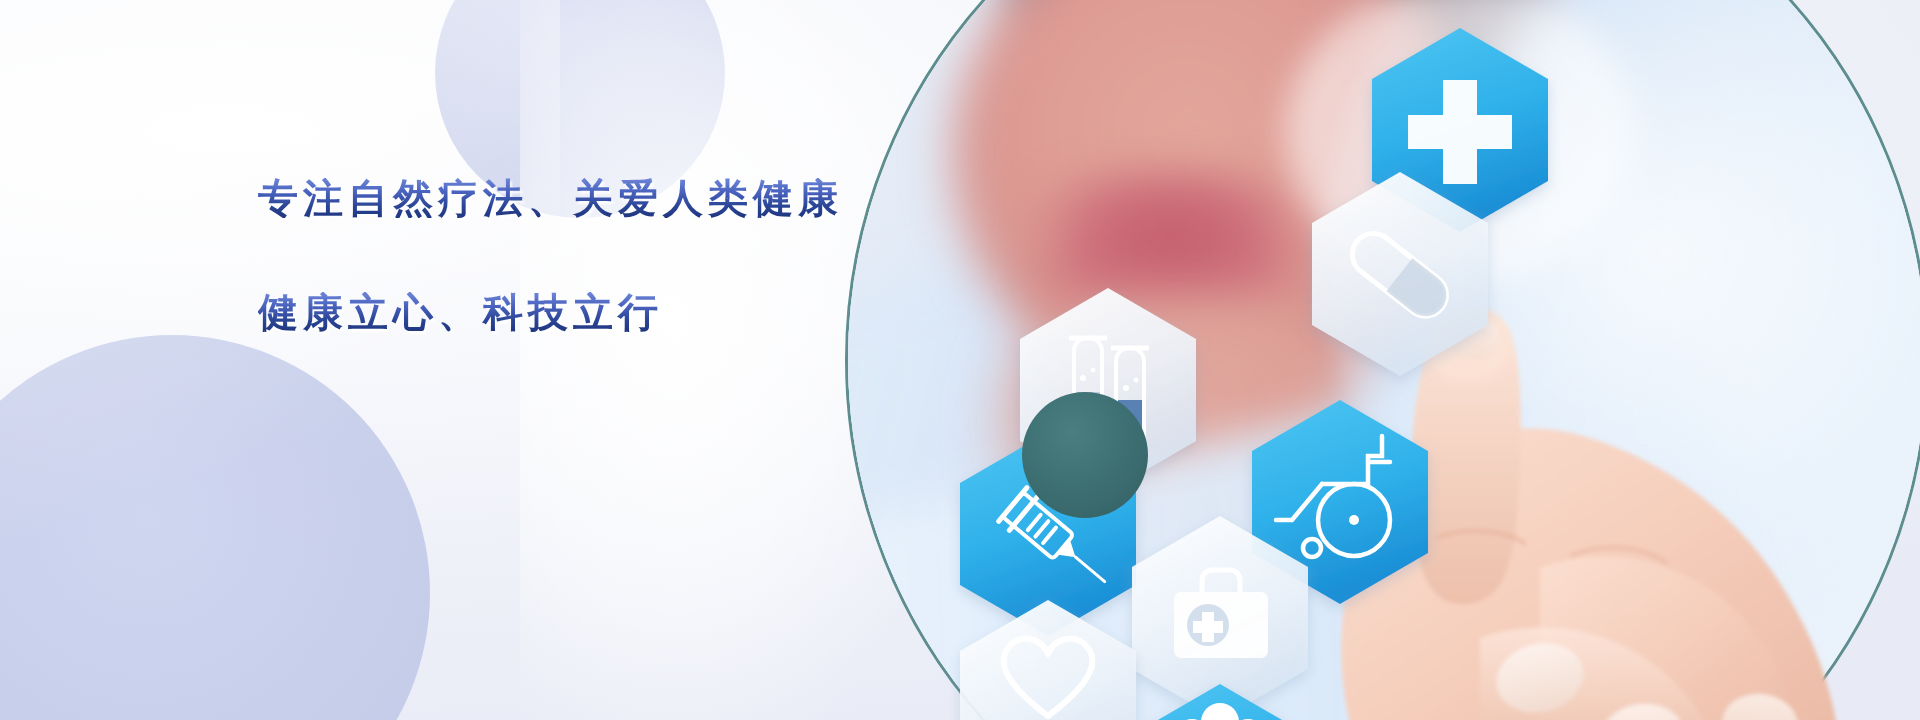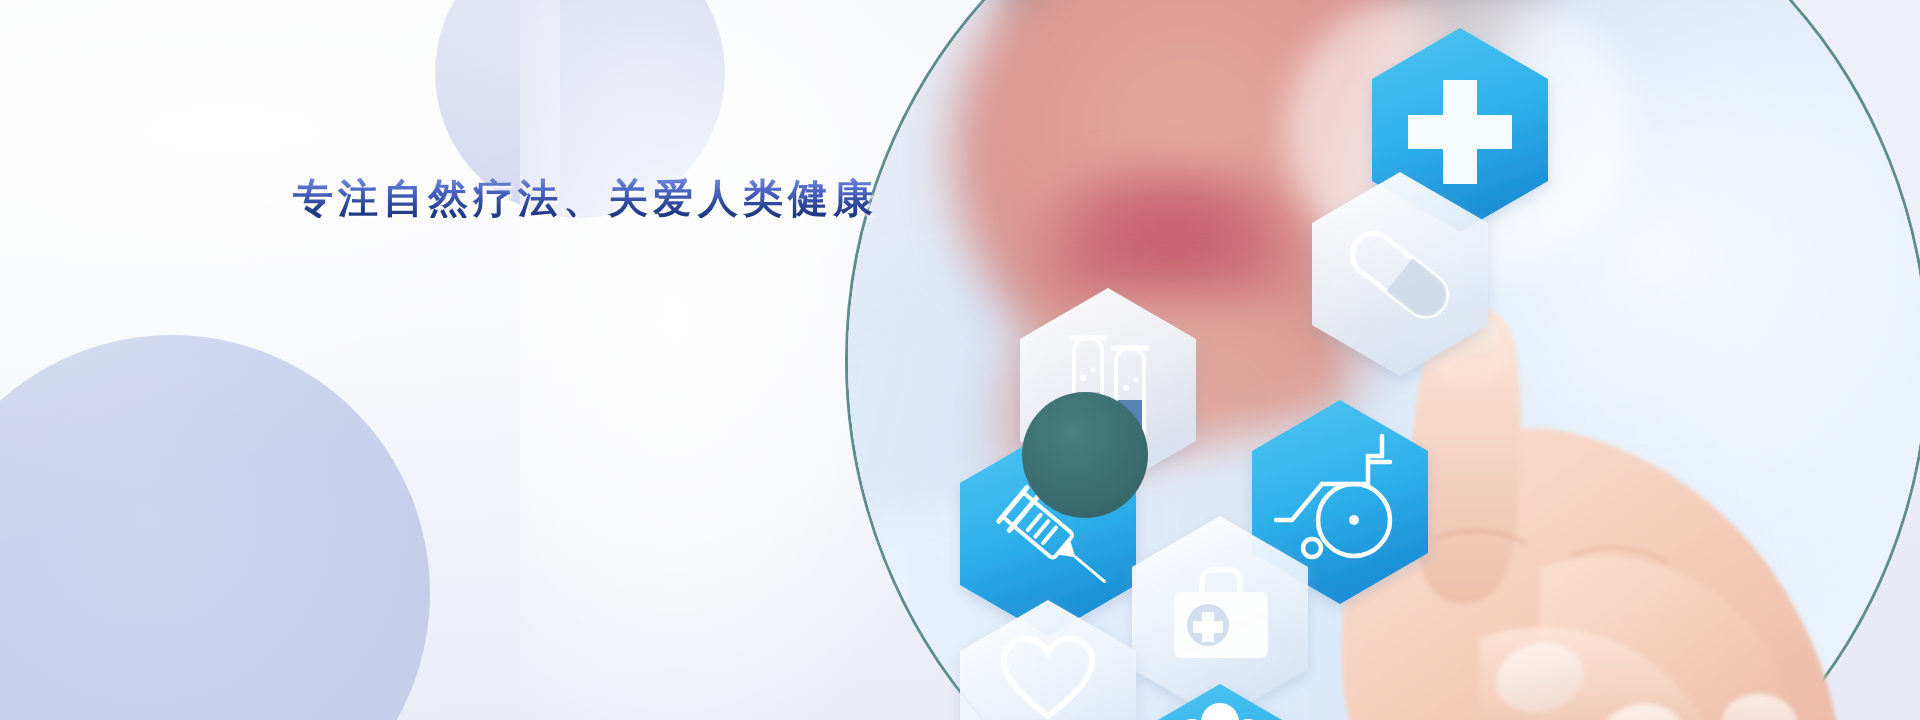--- a/index.html
+++ b/index.html
@@ -30,21 +30,21 @@
   }
   #wash-mid{
     position:absolute;left:520px;top:0;width:520px;height:720px;
     background:radial-gradient(70% 80% at 30% 45%, rgba(255,255,255,.96) 0%, rgba(255,255,255,.55) 45%, rgba(255,255,255,0) 80%);
     pointer-events:none;
   }
 
   
   #headline{
     position:absolute;left:258px;top:178px;width:620px;
-    text-align:right;z-index:40;
+    text-align:left;z-index:40;
   }
   .hl-line{
     font-size:40px;font-weight:bold;letter-spacing:5px;line-height:1;
     background:linear-gradient(180deg,#6f86d8 0%,#4a63bf 34%,#2b4596 70%,#1f3680 100%);
     -webkit-background-clip:text;background-clip:text;color:transparent;
     -webkit-text-fill-color:transparent;
     filter:drop-shadow(2px 3px 1px rgba(255,255,255,.85));
     white-space:nowrap;
   }
   #hl-line-2{margin-top:74px;}
@@ -296,15 +296,16 @@
         <circle cx="318" cy="736" r="17"></circle>
         <circle cx="290" cy="722" r="19"></circle>
         <path d="M238 792 a26 26 0 0 1 48 0 z"></path>
         <path d="M294 792 a26 26 0 0 1 48 0 z"></path>
       </g>
     </g>
   </svg>
 
   <div id="headline">
     <div class="hl-line" id="hl-line-1">专注自然疗法、关爱人类健康</div>
+    <div class="hl-line" id="hl-line-2">健康立心、科技立行</div>
   </div>
 
 </div>
 
 </body></html>

